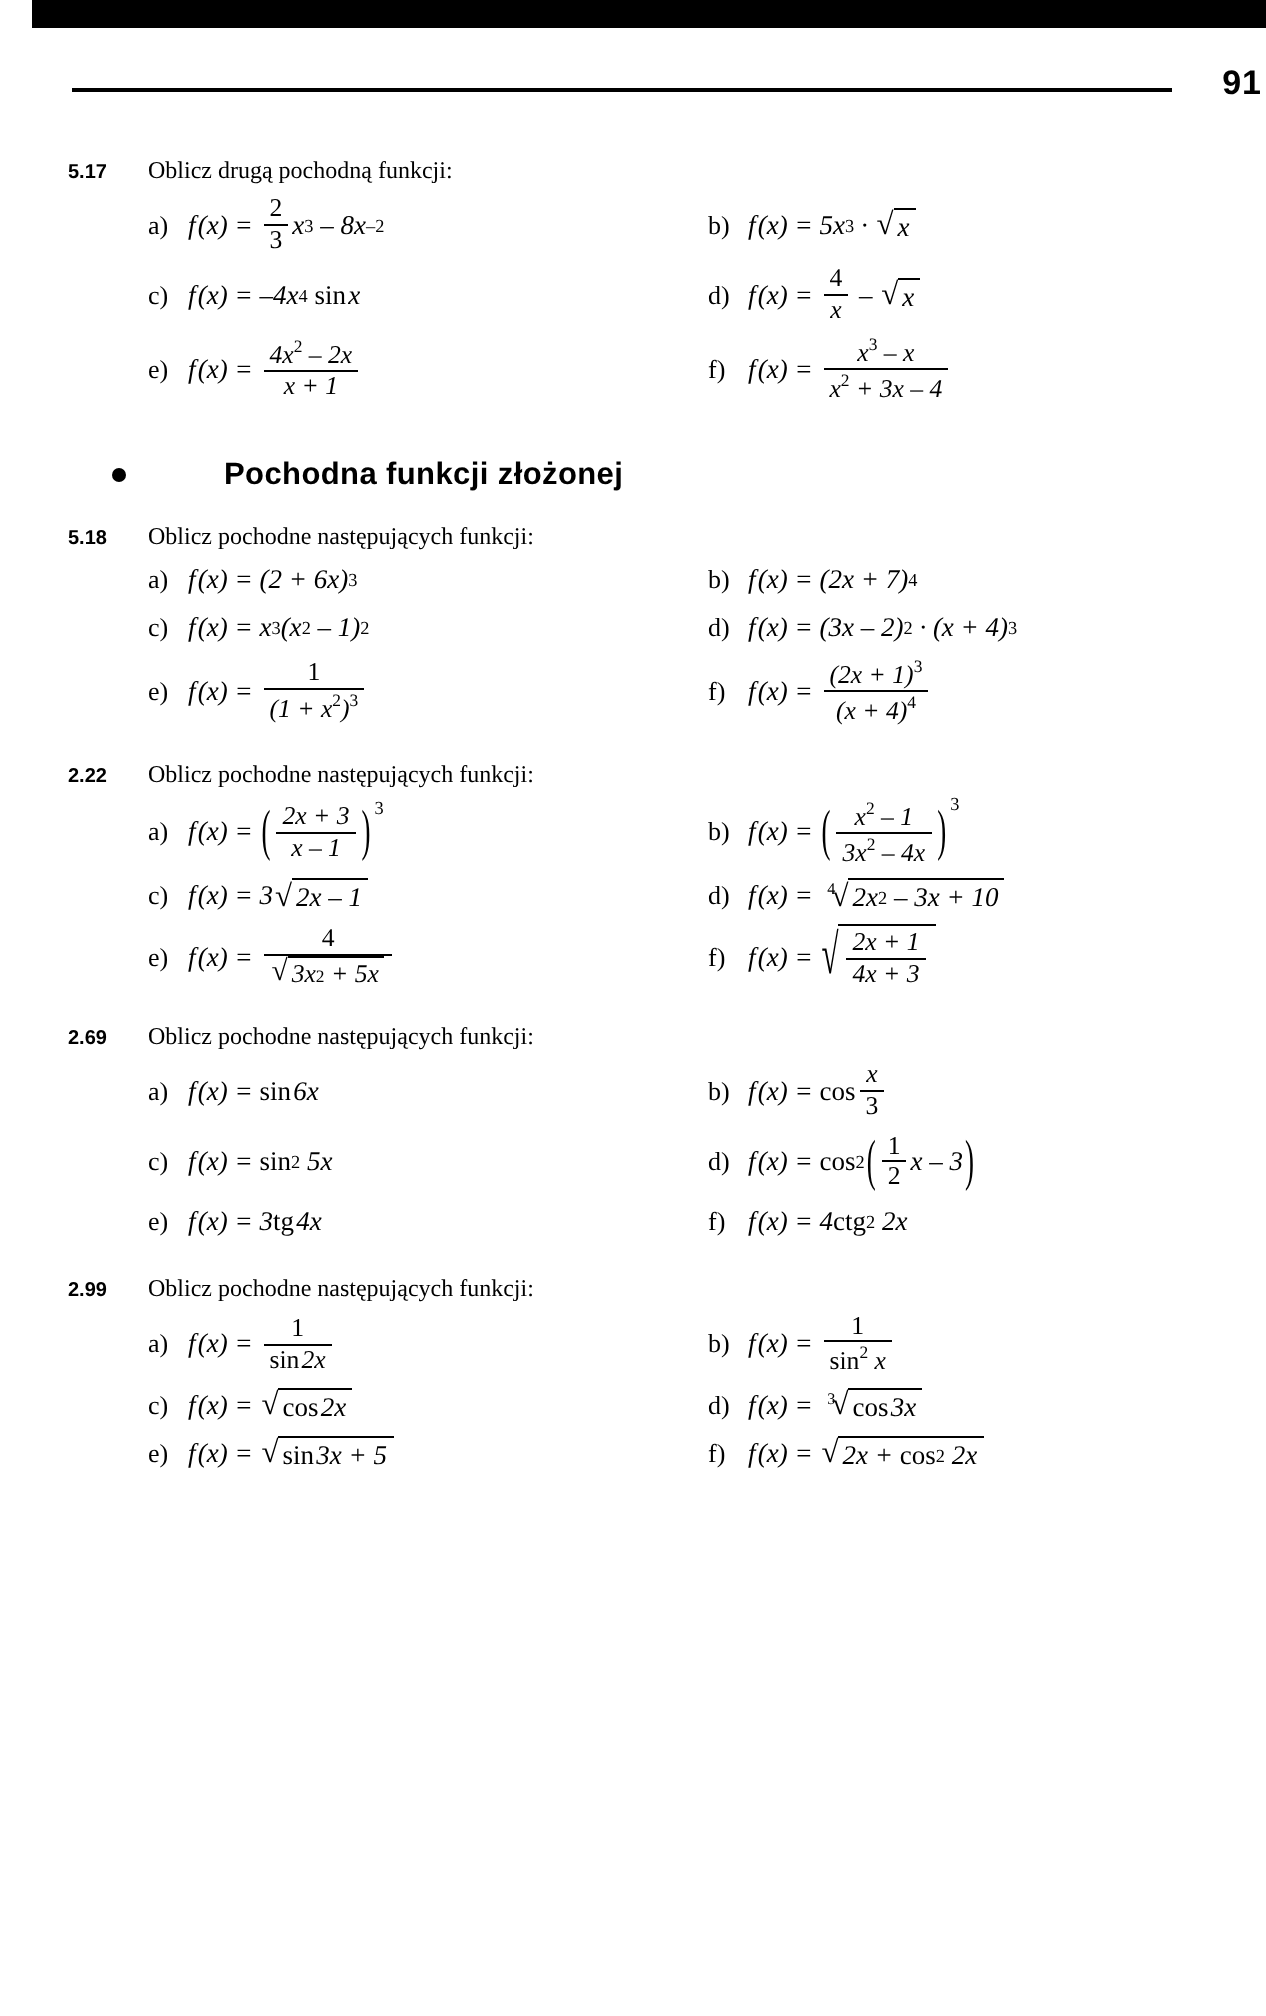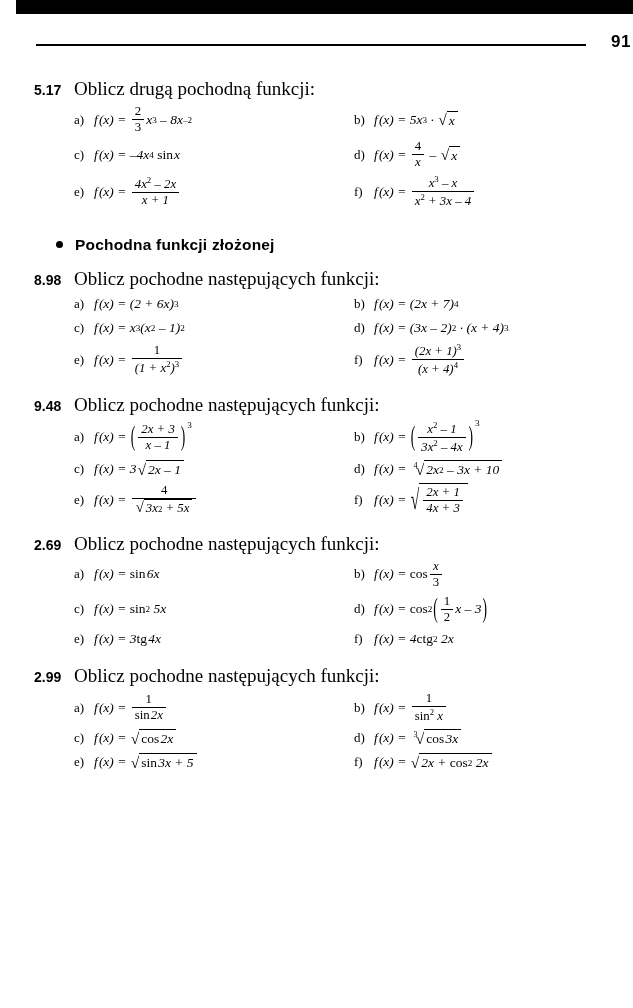--- a/index.html
+++ b/index.html
@@ -68,27 +68,27 @@
     margin-bottom: 6px;
   }
   .ex-head {
     display: flex;
     align-items: baseline;
     margin-bottom: 2px;
   }
   .ex-num {
     font-family: "Liberation Sans", sans-serif;
     font-weight: bold;
-    font-size: 14px;
+    font-size: 10px;
     width: 40px;
     flex: 0 0 40px;
   }
   .ex-title {
     font-family: "Liberation Serif", serif;
-    font-size: 19px;
+    font-size: 12px;
     text-align: center;
   }
   .items {
     margin-left: 40px;
     width: 560px;
   }
   .row {
     display: flex;
     width: 100%;
   }
@@ -182,20 +182,21 @@
     align-self: flex-start;
     position: relative;
     top: -2px;
     margin-left: 1px;
   }
   
   .section-head {
     display: flex;
     align-items: center;
     margin: 24px 0 14px 22px;
+    gap: 37px;
   }
   .bullet {
     width: 7px;
     height: 7px;
     border-radius: 50%;
     background: #000;
     margin-right: 12px;
     flex: 0 0 7px;
   }
   .section-title {
@@ -290,21 +291,21 @@
       </div>
     </div>
 
     <div class="section-head">
       <span class="bullet"></span>
       <span class="section-title">Pochodna funkcji złożonej</span>
     </div>
 
     <div class="exercise sp-md">
       <div class="ex-head">
-        <span class="ex-num">8.98</span>
+        <span class="ex-num">5.18</span>
         <span class="ex-title">Oblicz pochodne następujących funkcji:</span>
       </div>
       <div class="items">
         <div class="row">
           <div class="cell">
             <span class="lbl">a)</span>
             <span class="math">
               f (x)&nbsp;=&nbsp;(2&nbsp;+&nbsp;6x)<sup>3</sup>
             </span>
           </div>
@@ -347,21 +348,21 @@
                   <span class="den">(x&nbsp;+&nbsp;4)<sup>4</sup></span>
                 </span>
             </span>
           </div>
         </div>
       </div>
     </div>
 
     <div class="exercise sp-md">
       <div class="ex-head">
-        <span class="ex-num">9.48</span>
+        <span class="ex-num">2.22</span>
         <span class="ex-title">Oblicz pochodne następujących funkcji:</span>
       </div>
       <div class="items">
         <div class="row">
           <div class="cell">
             <span class="lbl">a)</span>
             <span class="math">
               f (x)&nbsp;=&nbsp;<span class="paren">
                   <span class="pl">(</span>
                   <span class="frac">

